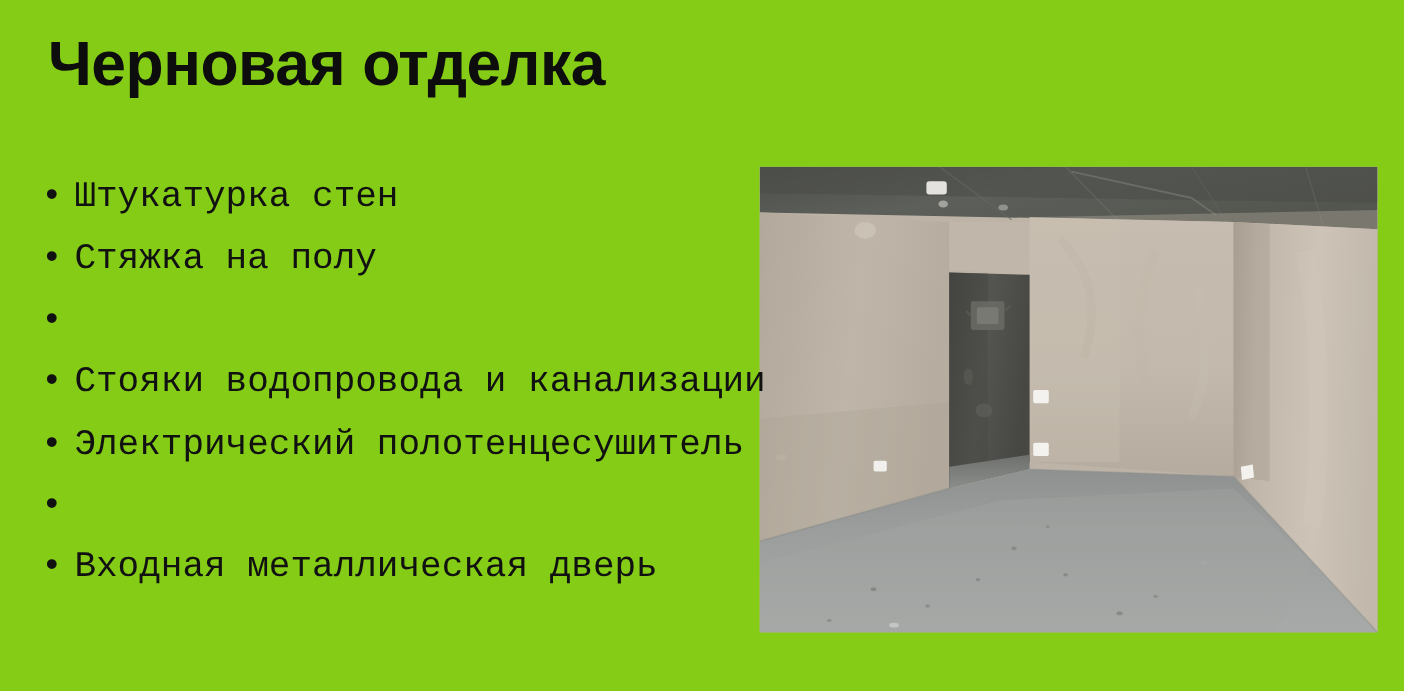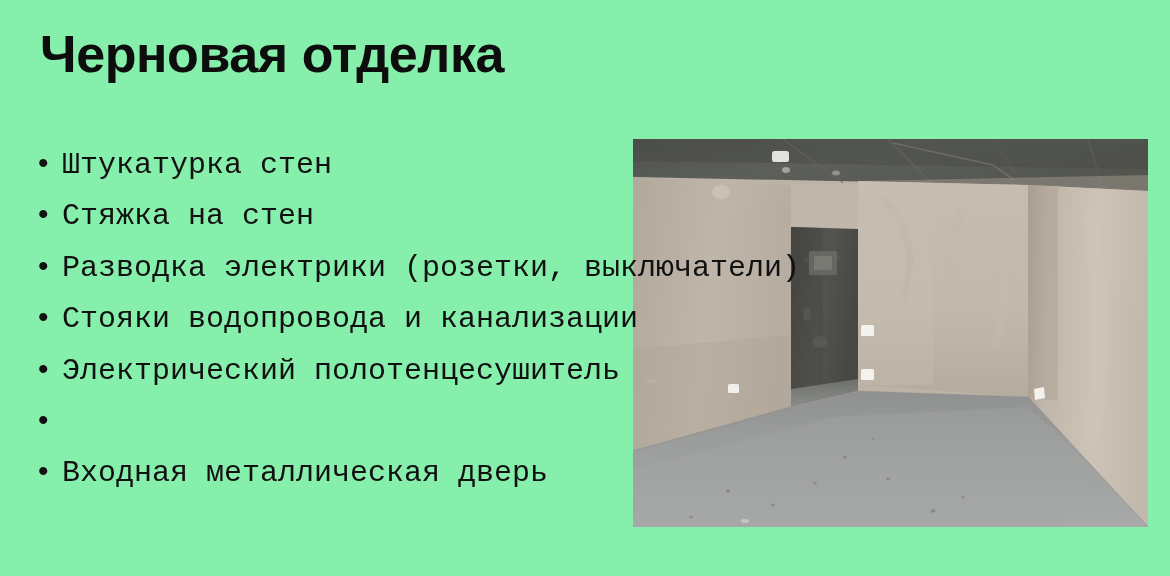--- a/index.html
+++ b/index.html
@@ -9,21 +9,21 @@
   }
   body {
     font-family: "Liberation Sans", sans-serif;
     -webkit-font-smoothing: antialiased;
   }
 
   .slide {
     position: relative;
     width: 1170px;
     height: 576px;
-    background: #86efac;
+    background: #84cc16;
     overflow: hidden;
   }
 
   
   .photo {
     position: absolute;
     left: 633px;
     top: 139px;
     width: 515px;
     height: 388px;
@@ -202,25 +202,24 @@
 
   <h1 class="slide-title">Черновая отделка</h1>
 
   <ul class="bullet-list">
     <li class="bullet-item">
       <span class="bullet-marker">•</span>
       <span class="bullet-text">Штукатурка стен</span>
     </li>
     <li class="bullet-item">
       <span class="bullet-marker">•</span>
-      <span class="bullet-text">Стяжка на стен</span>
-    </li>
-    <li class="bullet-item">
-      <span class="bullet-marker">•</span>
-      <span class="bullet-text">Разводка электрики (розетки, выключатели)</span>
+      <span class="bullet-text">Стяжка на полу</span>
+    </li>
+    <li class="bullet-item">
+      <span class="bullet-marker">•</span>
     </li>
     <li class="bullet-item">
       <span class="bullet-marker">•</span>
       <span class="bullet-text">Стояки водопровода и канализации</span>
     </li>
     <li class="bullet-item">
       <span class="bullet-marker">•</span>
       <span class="bullet-text">Электрический полотенцесушитель</span>
     </li>
     <li class="bullet-item">

